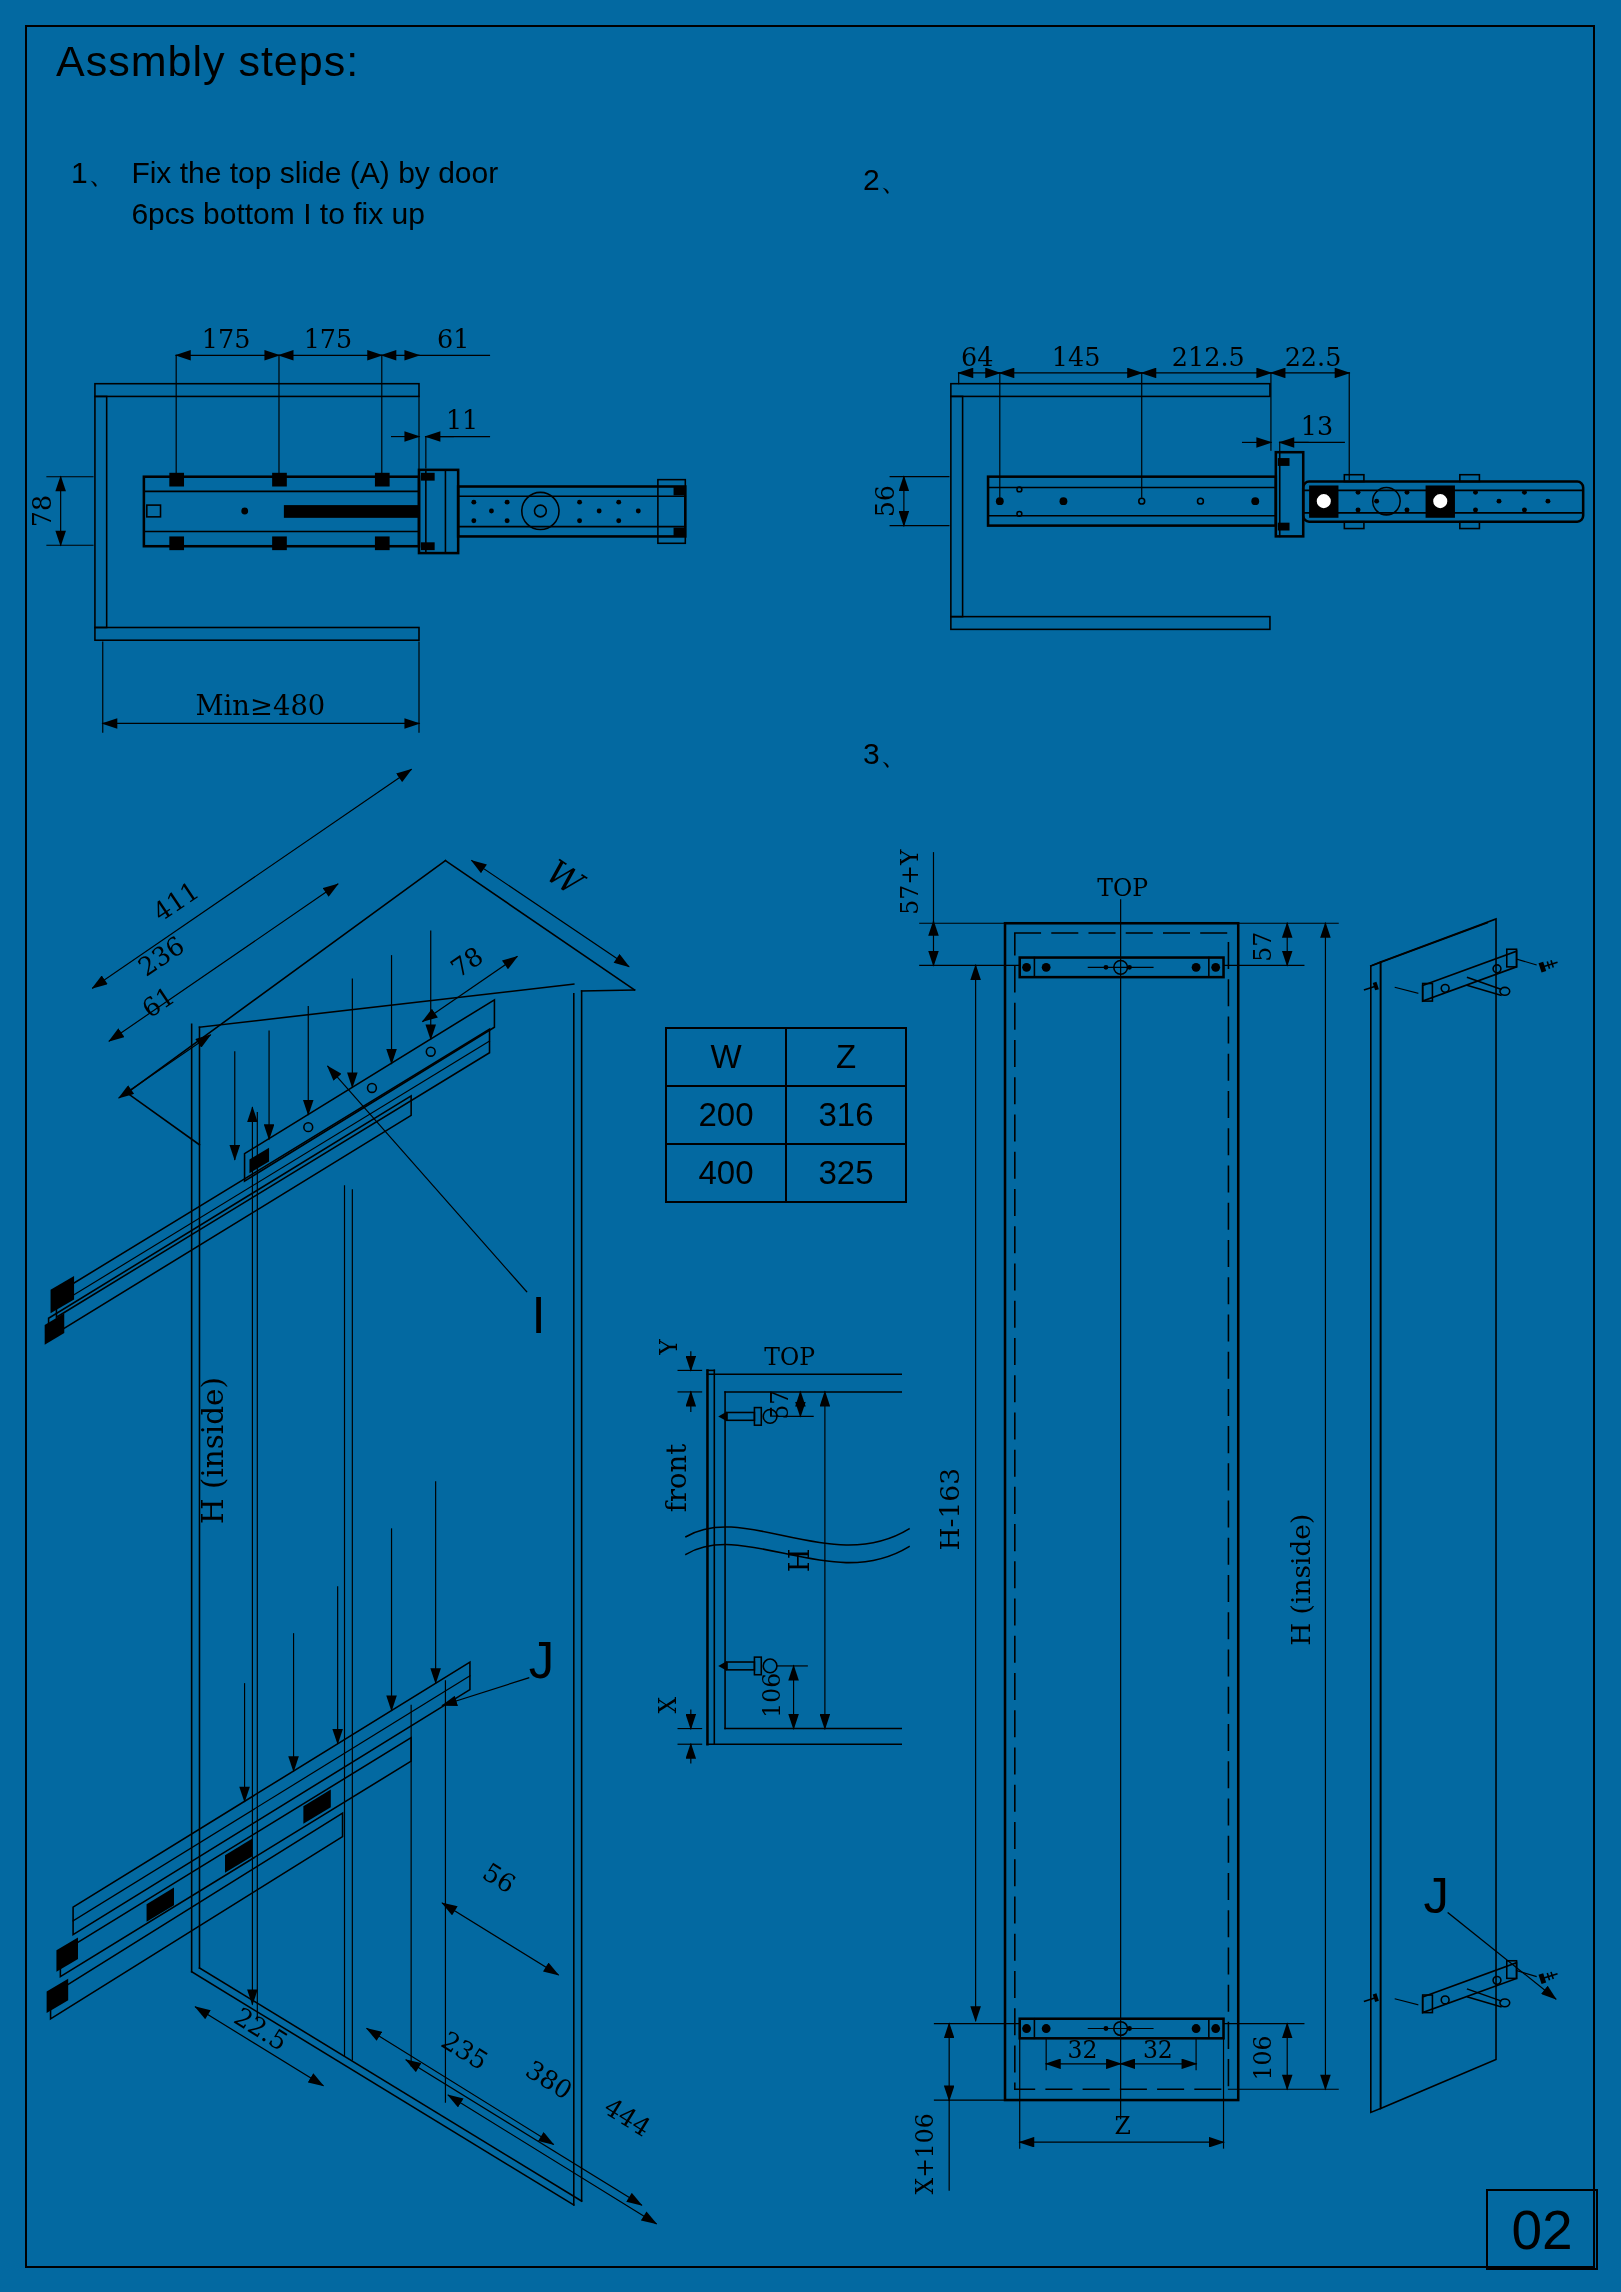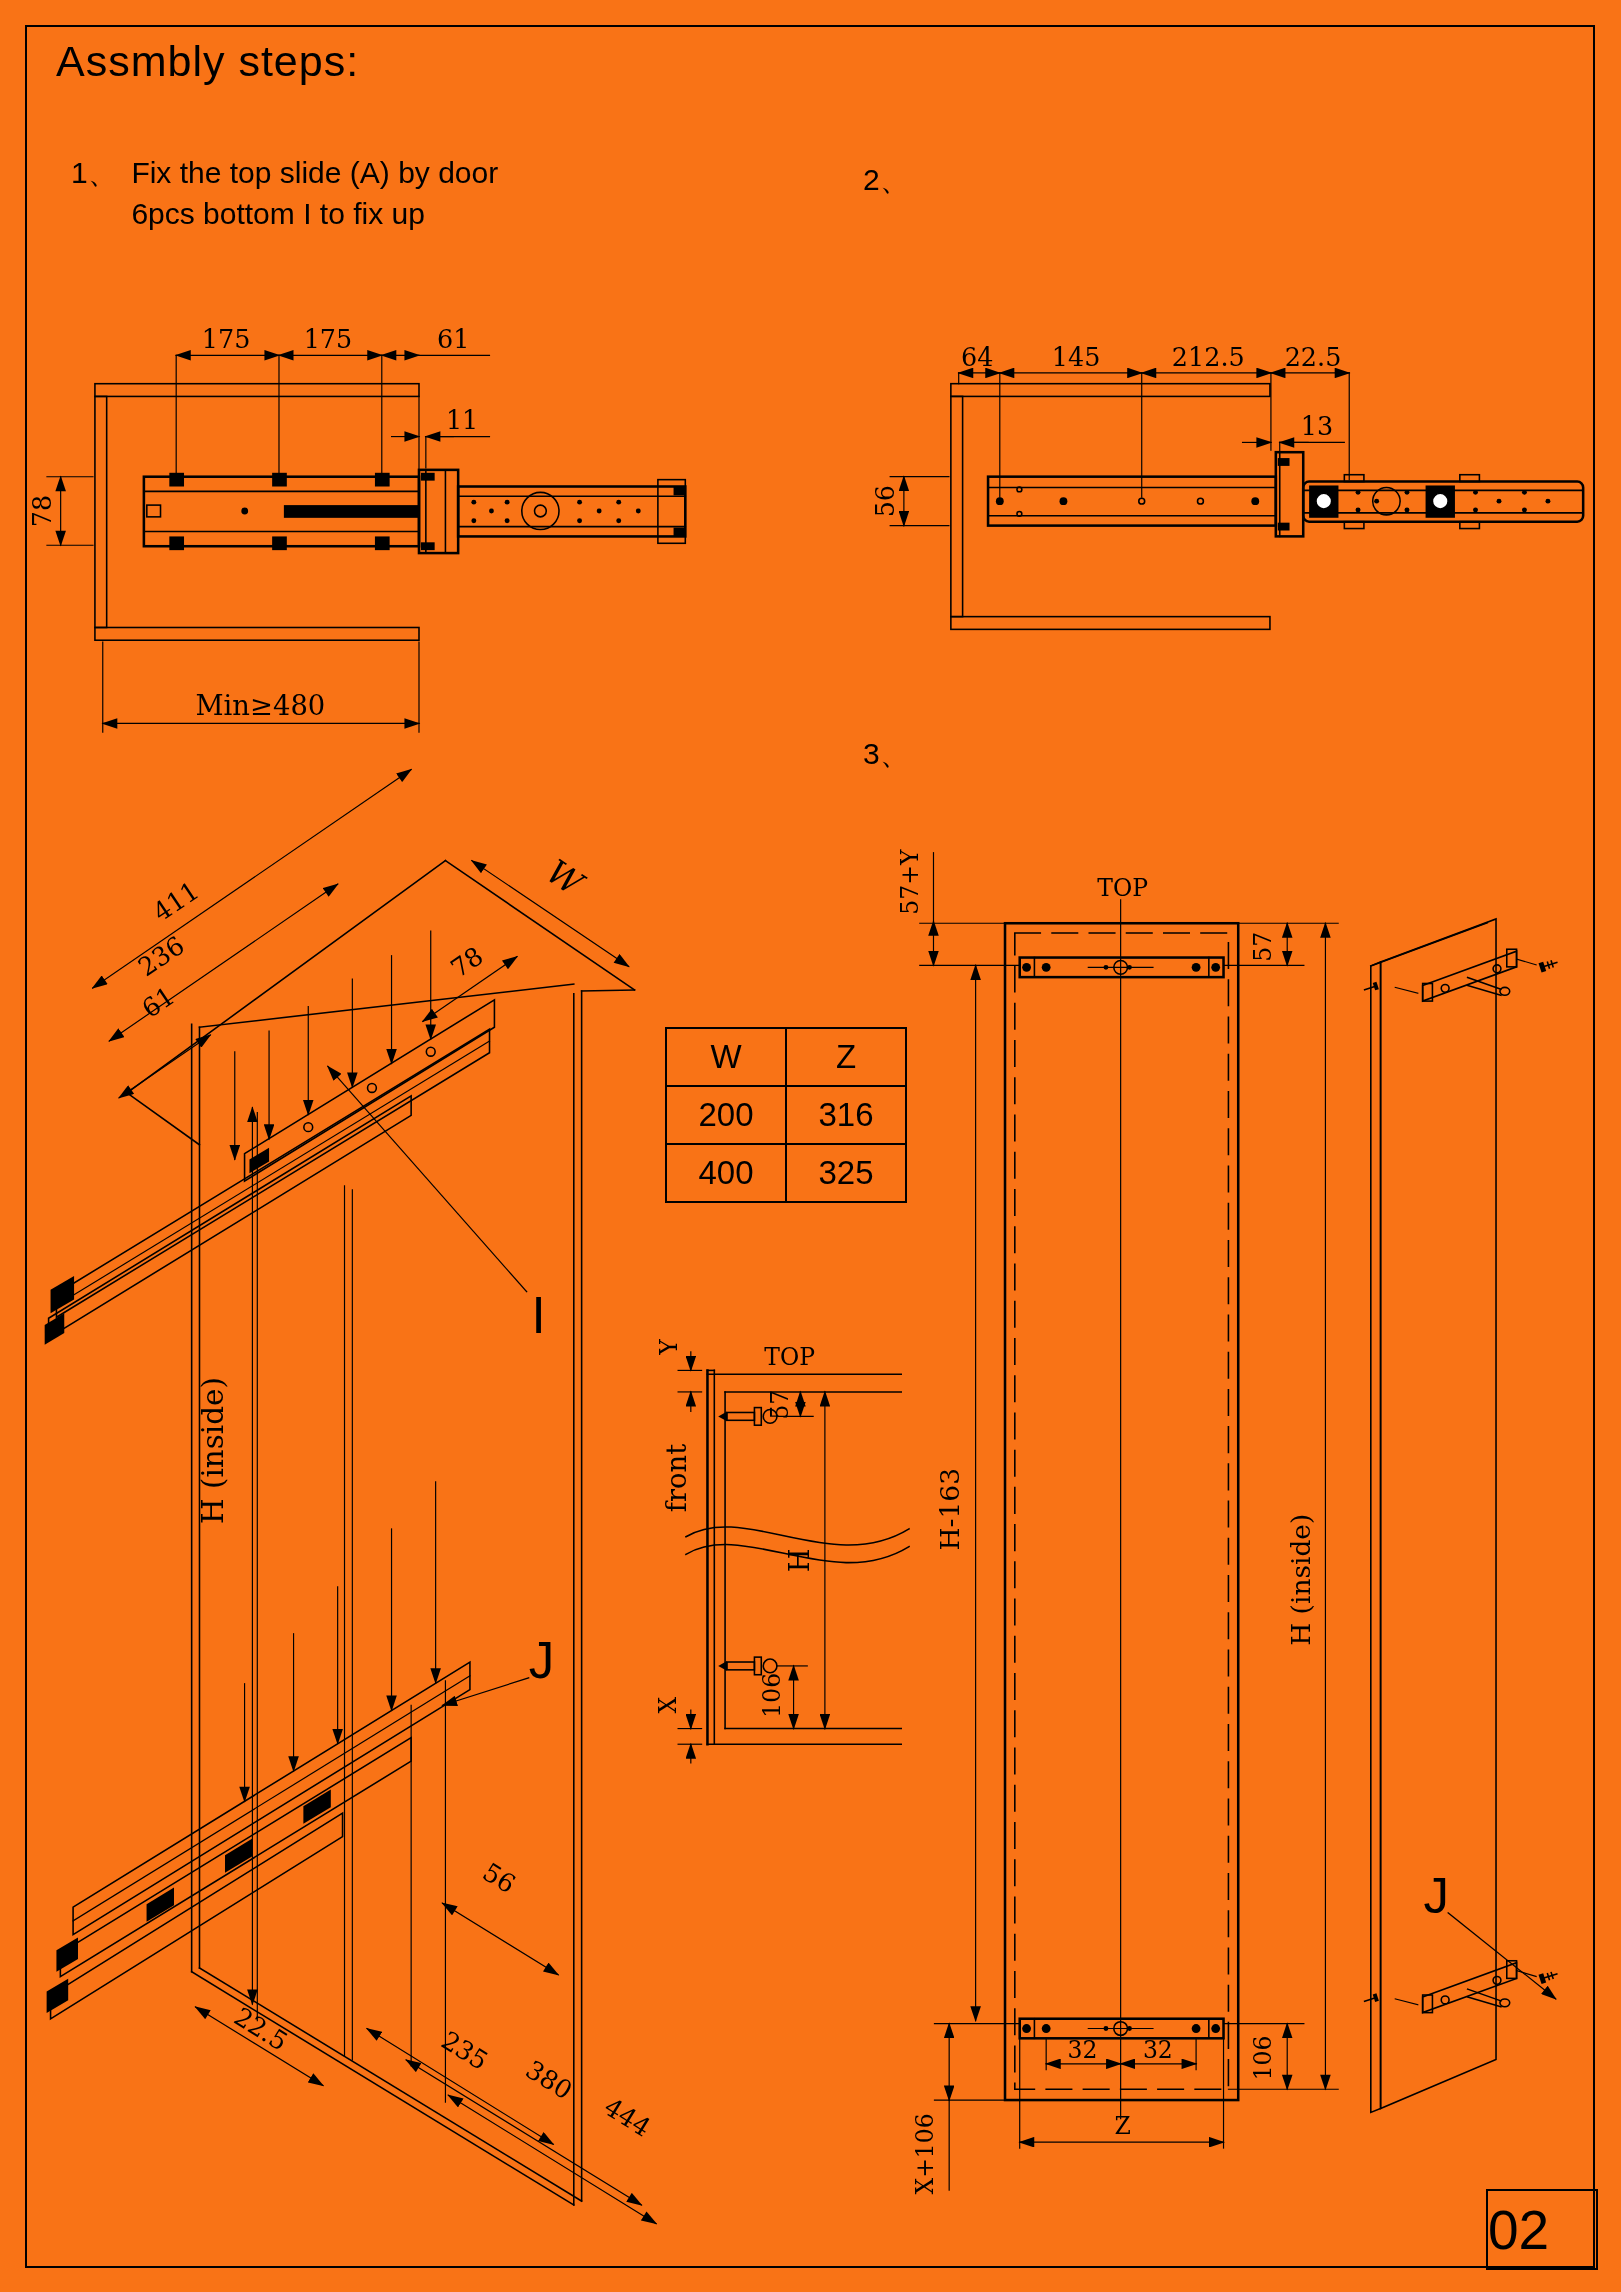--- a/index.html
+++ b/index.html
@@ -1,34 +1,34 @@
 <!DOCTYPE html>
 <html><head>
 <meta charset="utf-8">
 <style>
   html,body{margin:0;padding:0;background:#888;}
-  #page{position:relative;width:1621px;height:2293px;background:#f97316;font-family:"Liberation Sans",sans-serif;color:#000;overflow:hidden;}
+  #page{position:relative;width:1621px;height:2293px;background:#0369a1;font-family:"Liberation Sans",sans-serif;color:#000;overflow:hidden;}
   #border{position:absolute;left:24.5px;top:24.5px;width:1566px;height:2239px;border:2.9px solid #000;}
   .abs{position:absolute;}
   #title{left:56px;top:37px;font-size:43px;letter-spacing:1px;}
   .step{display:flex;font-size:30px;line-height:41px;}
   .step .num{margin-right:13.7px;}
   svg{position:absolute;overflow:visible;}
   .s{stroke:#000;fill:none;stroke-width:1.6;stroke-linecap:square;}
   .thin{stroke-width:1.2;}
   .thk{stroke-width:2.6;}
   .f{fill:#000;stroke:none;}
   .dsh{stroke-dasharray:26 12;}
   text{fill:#000;stroke:none;}
   .td{font-family:"DejaVu Serif",serif;font-size:26px;}
   .tb{font-family:"DejaVu Serif",serif;font-size:24px;}
   .big{font-family:"Liberation Sans",sans-serif;font-size:52px;}
   #wztable{left:665px;top:1027px;width:242px;border-collapse:collapse;font-size:33px;text-align:center;}
   #wztable td{border:2.5px solid #000;width:121px;height:56px;padding:0;}
-  #pagebox{left:1486px;top:2189px;width:108px;height:77px;border:2.9px solid #000;display:flex;align-items:center;justify-content:flex-start;font-size:55px;}
+  #pagebox{left:1486px;top:2189px;width:108px;height:77px;border:2.9px solid #000;display:flex;align-items:center;justify-content:center;font-size:55px;}
 </style>
 </head>
 <body>
 
 <div id="page">
   <div id="border" class="abs"></div>
 
   <div id="title" class="abs">Assmbly steps:</div>
 
   <div class="abs step" style="left:71px;top:152px;">

